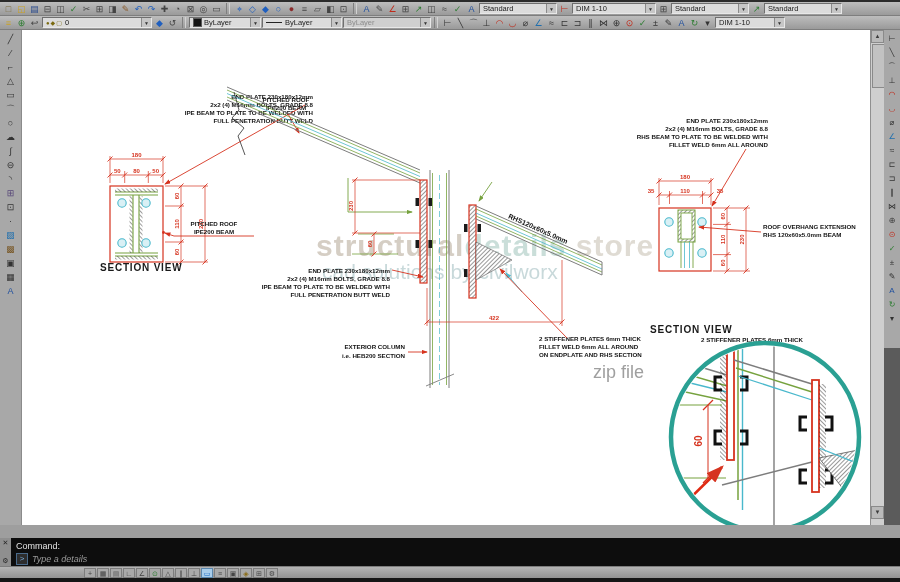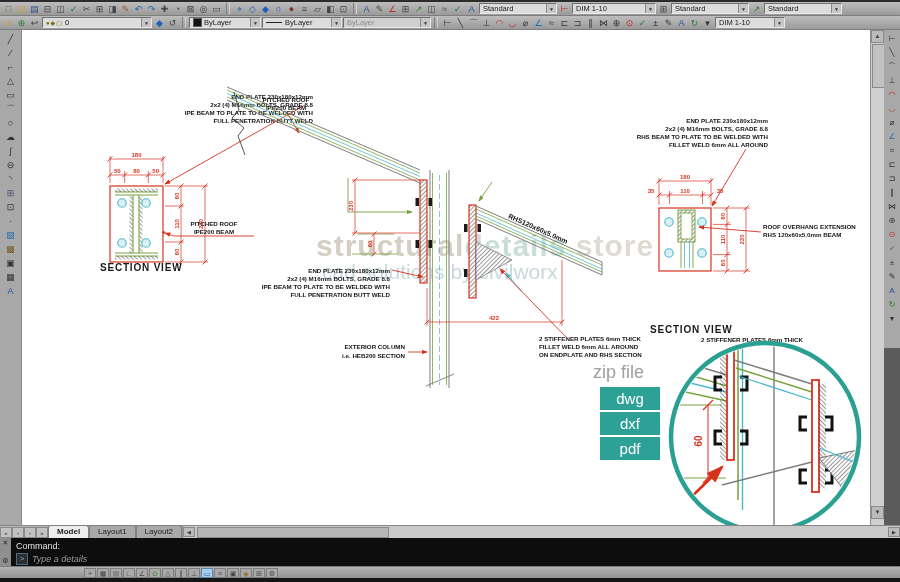--- a/index.html
+++ b/index.html
@@ -435,25 +435,20 @@
           <path d="M640,375H700 M635,448H704" stroke="#76a23e" stroke-width="1.2" fill="none"></path>
           <path d="M686,375V448" stroke="#d6331f" stroke-width="1" fill="none"></path>
           <path d="M681,380l10,-10 M681,453l10,-10" stroke="#d6331f" stroke-width="1.3" fill="none"></path>
           <text x="680" y="411" text-anchor="middle" transform="rotate(-90 680 411)" font-size="10" font-weight="700" fill="#d6331f">60</text>
           <line x1="655" y1="481" x2="700" y2="437" stroke="#e02a12" stroke-width="2.6" marker-end="url(#mR)"></line>
         </g>
       </g>
     </svg>
 
     <div id="ziplabel">zip file</div>
-    <div id="badges">
-      <div class="badge">dwg</div>
-      <div class="badge">dxf</div>
-      <div class="badge">pdf</div>
-    </div>
   </div>
 
   <div id="vscroll">
     <div class="sbtn" style="top:0">▲</div>
     <div id="vthumb"></div>
     <div class="sbtn" style="top:476px">▼</div>
   </div>
 
   <div id="righttb">
       <span class="tbi" style="color: rgb(51, 51, 51);">⊢</span>
@@ -473,36 +468,20 @@
       <span class="tbi" style="color: rgb(192, 42, 26);">⊙</span>
       <span class="tbi" style="color: rgb(46, 125, 50);">✓</span>
       <span class="tbi" style="color: rgb(51, 51, 51);">±</span>
       <span class="tbi" style="color: rgb(51, 51, 51);">✎</span>
       <span class="tbi" style="color: rgb(31, 79, 158);">A</span>
       <span class="tbi" style="color: rgb(46, 125, 50);">↻</span>
       <span class="tbi" style="color: rgb(51, 51, 51);">▾</span>
     </div>
   <div id="rightfill"></div>
 
-  <div id="tabrow">
-    <span style="display:flex">
-        <span class="tnav" style="color: rgb(51, 51, 51);">«</span>
-        <span class="tnav" style="color: rgb(51, 51, 51);">‹</span>
-        <span class="tnav" style="color: rgb(51, 51, 51);">›</span>
-        <span class="tnav" style="color: rgb(51, 51, 51);">»</span>
-      </span>
-    <div class="tab active">Model</div>
-    <div class="tab">Layout1</div>
-    <div class="tab">Layout2</div>
-    <div class="htrack">
-      <div class="harr" style="left:0">◀</div>
-      <div id="hthumb"></div>
-      <div class="harr" style="right:0">▶</div>
-    </div>
-  </div>
 
   <div id="cmd">
     <div id="cmdrail">
       <span>✕</span>
       <span>⚙</span>
     </div>
     <div id="cmdhist">Command:</div>
     <div id="cmdline">
       <span id="promptbox">&gt;</span>
       <span id="cmdinput">Type a details</span>

